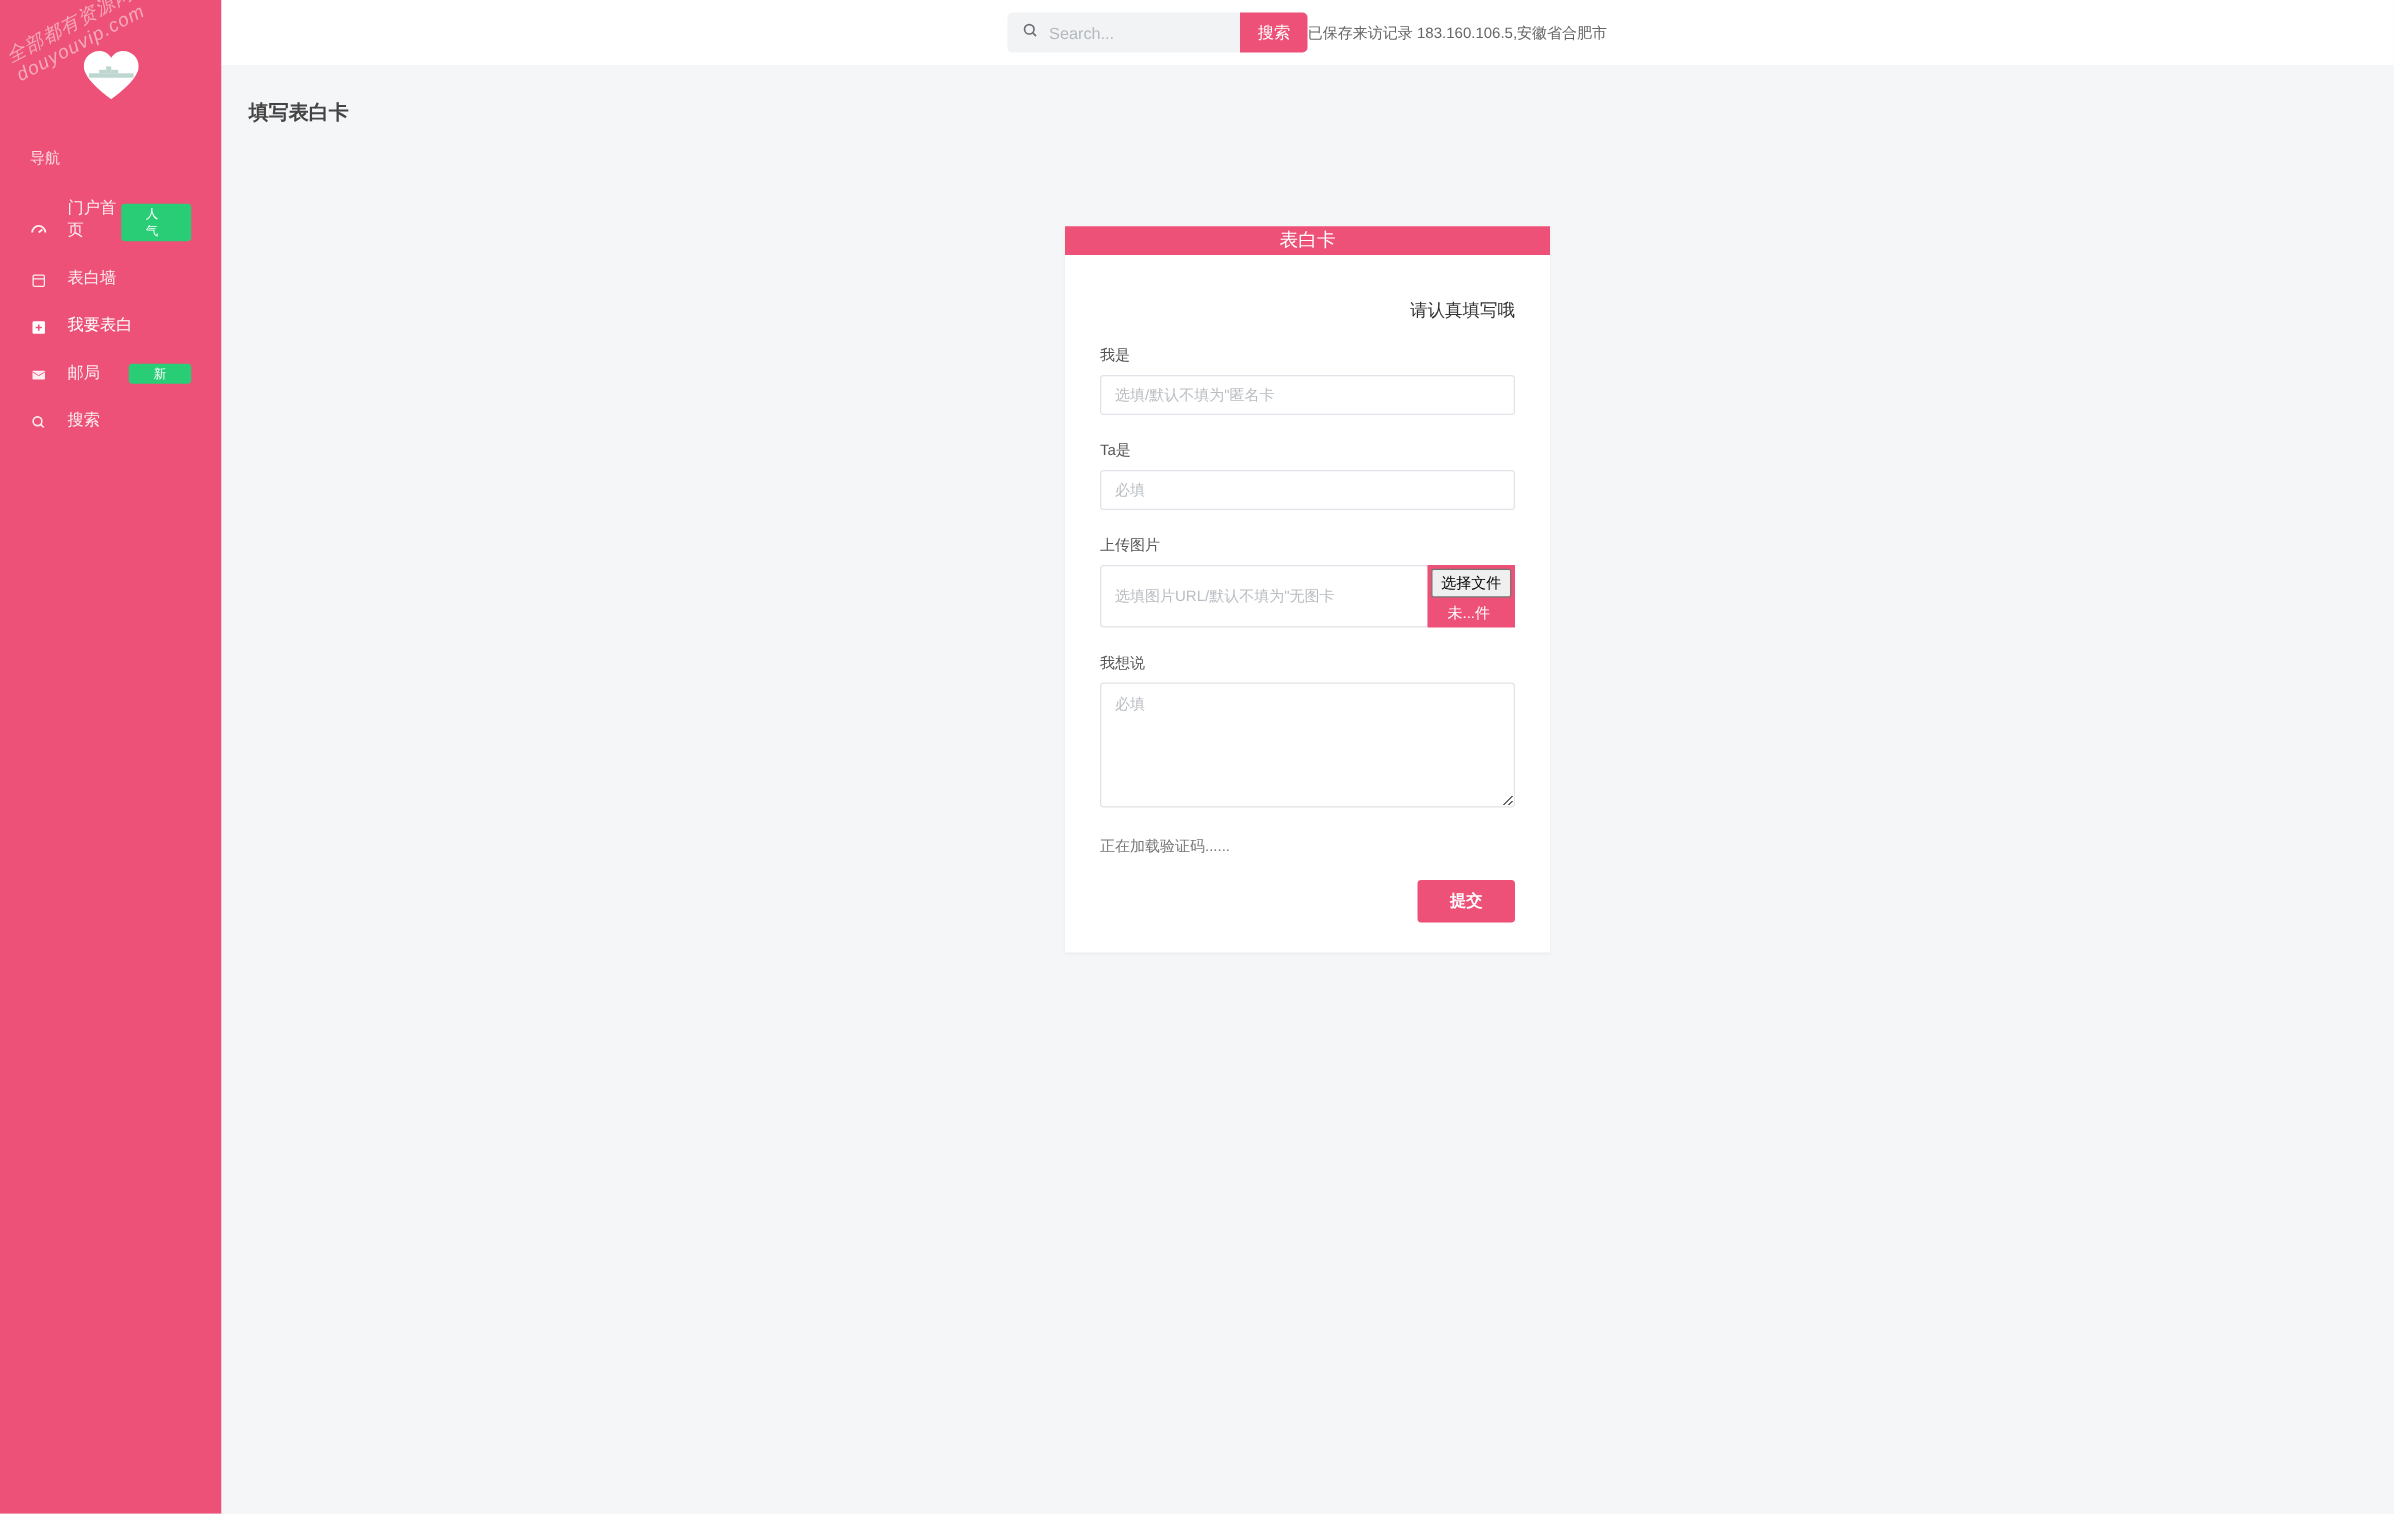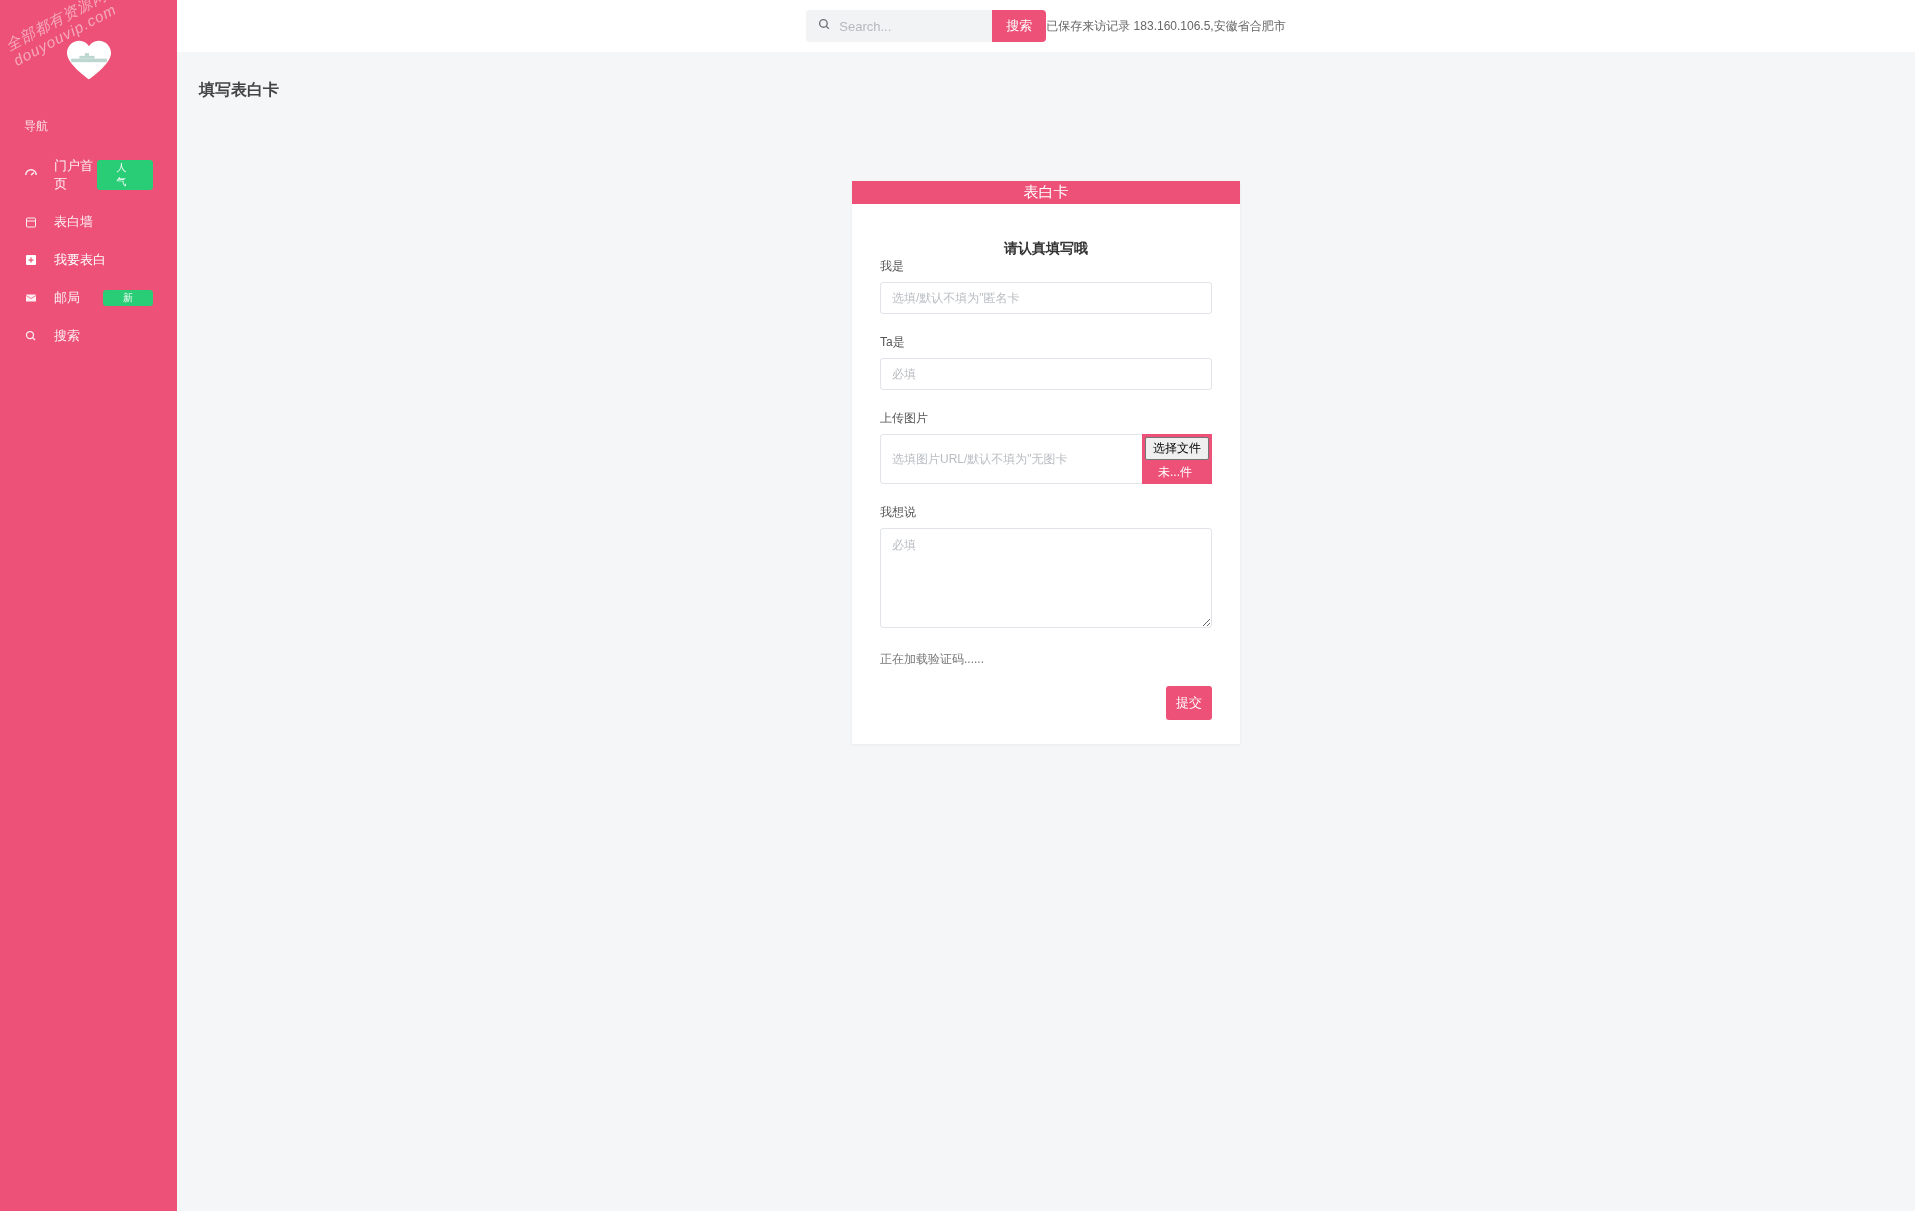--- a/index.html
+++ b/index.html
@@ -44,21 +44,21 @@
       line-height: 1.15;
       letter-spacing: 1px;
     }
     .nav-header {
       color: rgba(255,255,255,0.8);
       font-size: 12px;
       padding: 0 24px 12px;
     }
     .nav-item {
       display: flex;
-      align-items: center;
+      align-items: flex-end;
       padding: 10px 24px;
       color: rgba(255,255,255,0.9);
       font-size: 13px;
       cursor: pointer;
       position: relative;
     }
     .nav-item.active {
       color: #fff;
       font-weight: 500;
     }
@@ -151,23 +151,24 @@
       color: #fff;
       text-align: center;
       padding: 2px;
       font-size: 15px;
       font-weight: 500;
     }
     .card-body {
       padding: 36px 28px 24px;
     }
     .form-title {
-      text-align: center;
+      text-align: right;
       font-size: 14px;
-      font-weight: 700;
+      font-weight: 400;
+      margin-bottom: 18px;
     }
     .form-label {
       font-size: 12px;
       font-weight: 500;
       color: #555;
       margin-bottom: 7px;
       display: block;
     }
     .form-group { margin-bottom: 20px; }
     .form-control {
@@ -215,24 +216,25 @@
     .captcha-loading {
       font-size: 12px;
       color: #777;
       margin-bottom: 18px;
     }
     .submit-row { text-align: right; }
     .submit-btn {
       background: #ed5178;
       color: #fff;
       border: none;
-      padding: 8px 10px;
+      padding: 8px 26px;
       border-radius: 3px;
       font-size: 13px;
       cursor: pointer;
+      font-weight: bold;
     }
   </style>
 </head>
 <body>
 
 <aside class="sidebar">
   <div class="watermark">
     <span>全部都有资源网</span><br>
     <span>douyouvip.com</span>
   </div>

